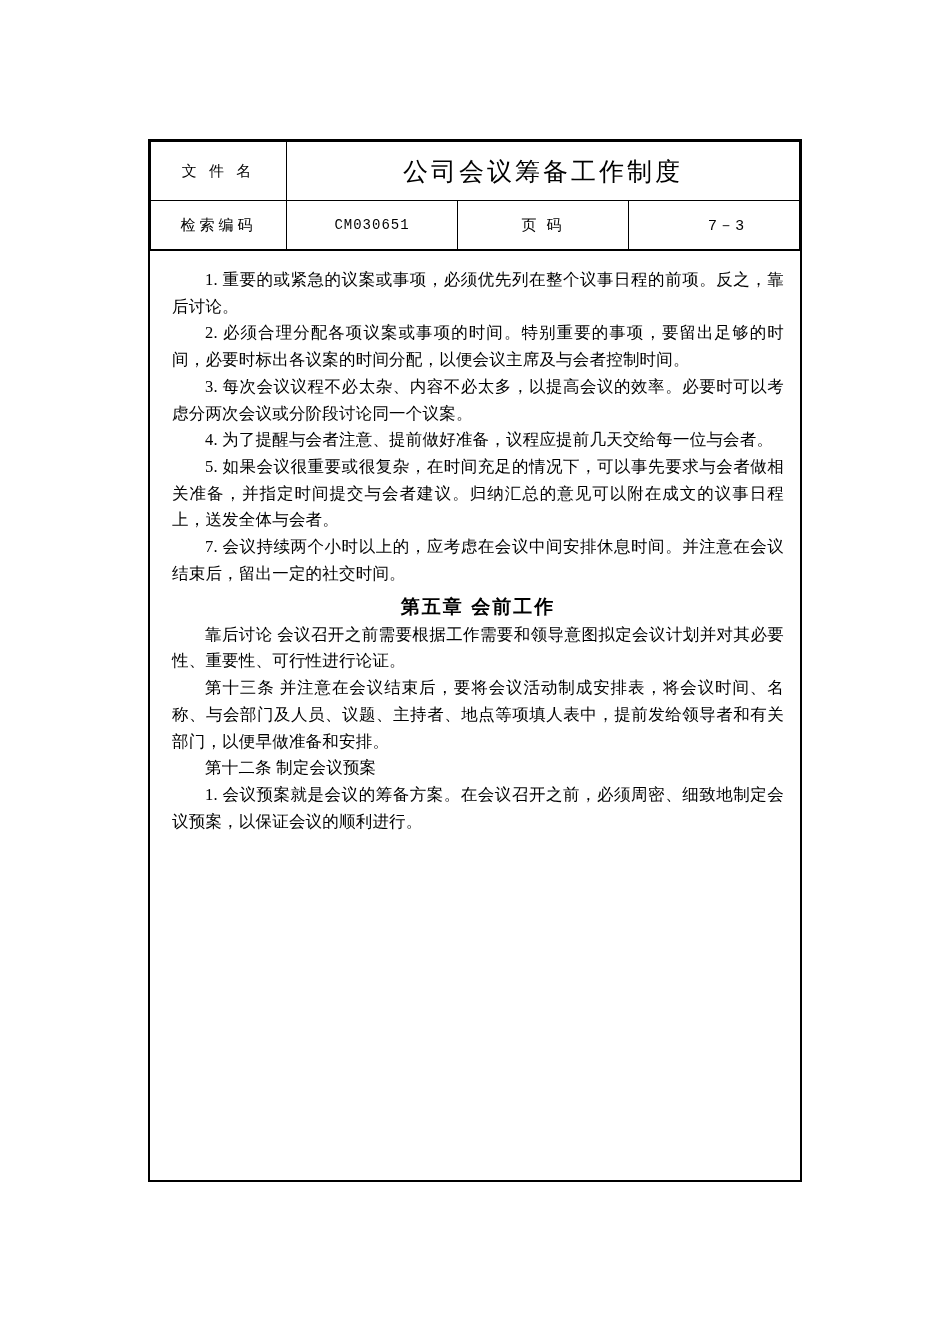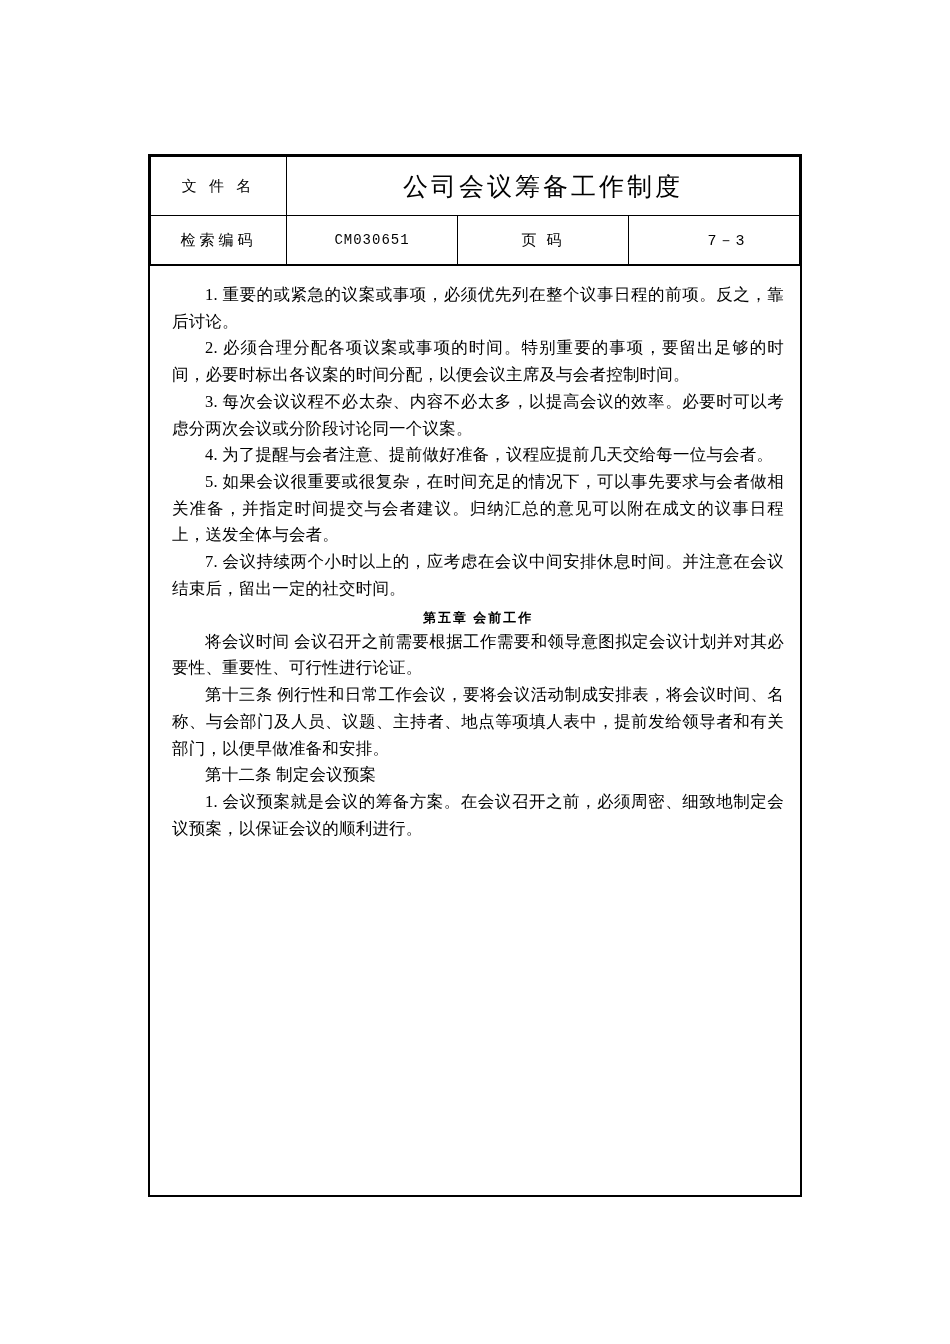--- a/index.html
+++ b/index.html
@@ -14,21 +14,20 @@
     color: #000000;
     position: relative;
   }
   .page {
     position: absolute;
     left: 0;
     top: 0;
     width: 950px;
     height: 1321px;
     background: #ffffff;
-    margin-top: 15px;
   }
   .doc-frame {
     position: absolute;
     left: 148px;
     top: 139px;
     width: 654px;
     border: 2px solid #000;
     box-sizing: border-box;
   }
   table.header-table {
@@ -61,44 +60,44 @@
     letter-spacing: 1px;
   }
   .row2 .page-label {
     font-size: 15px;
     letter-spacing: 3px;
     font-family: "Liberation Sans", "DejaVu Sans", sans-serif;
   }
   .row2 .page-value {
     font-size: 15px;
     letter-spacing: 2px;
-    font-family: Liberation Mono, monospace;
+    font-family: Liberation Sans, sans-serif;
     padding-left: 26px;
   }
   .body-area {
     border-top: 1px solid #000;
     min-height: 930px;
     padding: 16px 16px 10px 22px;
     box-sizing: border-box;
   }
   p.para {
     margin: 0;
     font-size: 16.5px;
     line-height: 1.62;
     text-align: justify;
     text-indent: 2em;
     letter-spacing: 0.2px;
   }
   h2.section {
     margin: 6px 0 2px 0;
     text-align: center;
-    font-size: 13px;
+    font-size: 19px;
     font-weight: bold;
     letter-spacing: 2px;
-    font-family: Liberation Serif, serif;
+    font-family: Liberation Sans, sans-serif;
   }
   .filler { height: 330px; }
 </style>
 </head>
 <body>
 
 <div class="page">
   <div class="doc-frame">
 
     <table class="header-table">
@@ -119,22 +118,22 @@
     <div class="body-area">
       <p class="para">1. 重要的或紧急的议案或事项，必须优先列在整个议事日程的前项。反之，靠后讨论。</p>
       <p class="para">2. 必须合理分配各项议案或事项的时间。特别重要的事项，要留出足够的时间，必要时标出各议案的时间分配，以便会议主席及与会者控制时间。</p>
       <p class="para">3. 每次会议议程不必太杂、内容不必太多，以提高会议的效率。必要时可以考虑分两次会议或分阶段讨论同一个议案。</p>
       <p class="para">4. 为了提醒与会者注意、提前做好准备，议程应提前几天交给每一位与会者。</p>
       <p class="para">5. 如果会议很重要或很复杂，在时间充足的情况下，可以事先要求与会者做相关准备，并指定时间提交与会者建议。归纳汇总的意见可以附在成文的议事日程上，送发全体与会者。</p>
       <p class="para">7. 会议持续两个小时以上的，应考虑在会议中间安排休息时间。并注意在会议结束后，留出一定的社交时间。</p>
 
       <h2 class="section">第五章  会前工作</h2>
 
-      <p class="para">将会议时间    会议召开之前需要根据工作需要和领导意图拟定会议计划并对其必要性、重要性、可行性进行论证。</p>
-      <p class="para">第十三条    例行性和日常工作会议，要将会议活动制成安排表，将会议时间、名称、与会部门及人员、议题、主持者、地点等项填人表中，提前发给领导者和有关部门，以便早做准备和安排。</p>
+      <p class="para">靠后讨论    会议召开之前需要根据工作需要和领导意图拟定会议计划并对其必要性、重要性、可行性进行论证。</p>
+      <p class="para">第十三条    并注意在会议结束后，要将会议活动制成安排表，将会议时间、名称、与会部门及人员、议题、主持者、地点等项填人表中，提前发给领导者和有关部门，以便早做准备和安排。</p>
       <p class="para">第十二条    制定会议预案</p>
       <p class="para">1. 会议预案就是会议的筹备方案。在会议召开之前，必须周密、细致地制定会议预案，以保证会议的顺利进行。</p>
 
       <div class="filler"></div>
     </div>
 
   </div>
 </div>
 
 </body></html>

